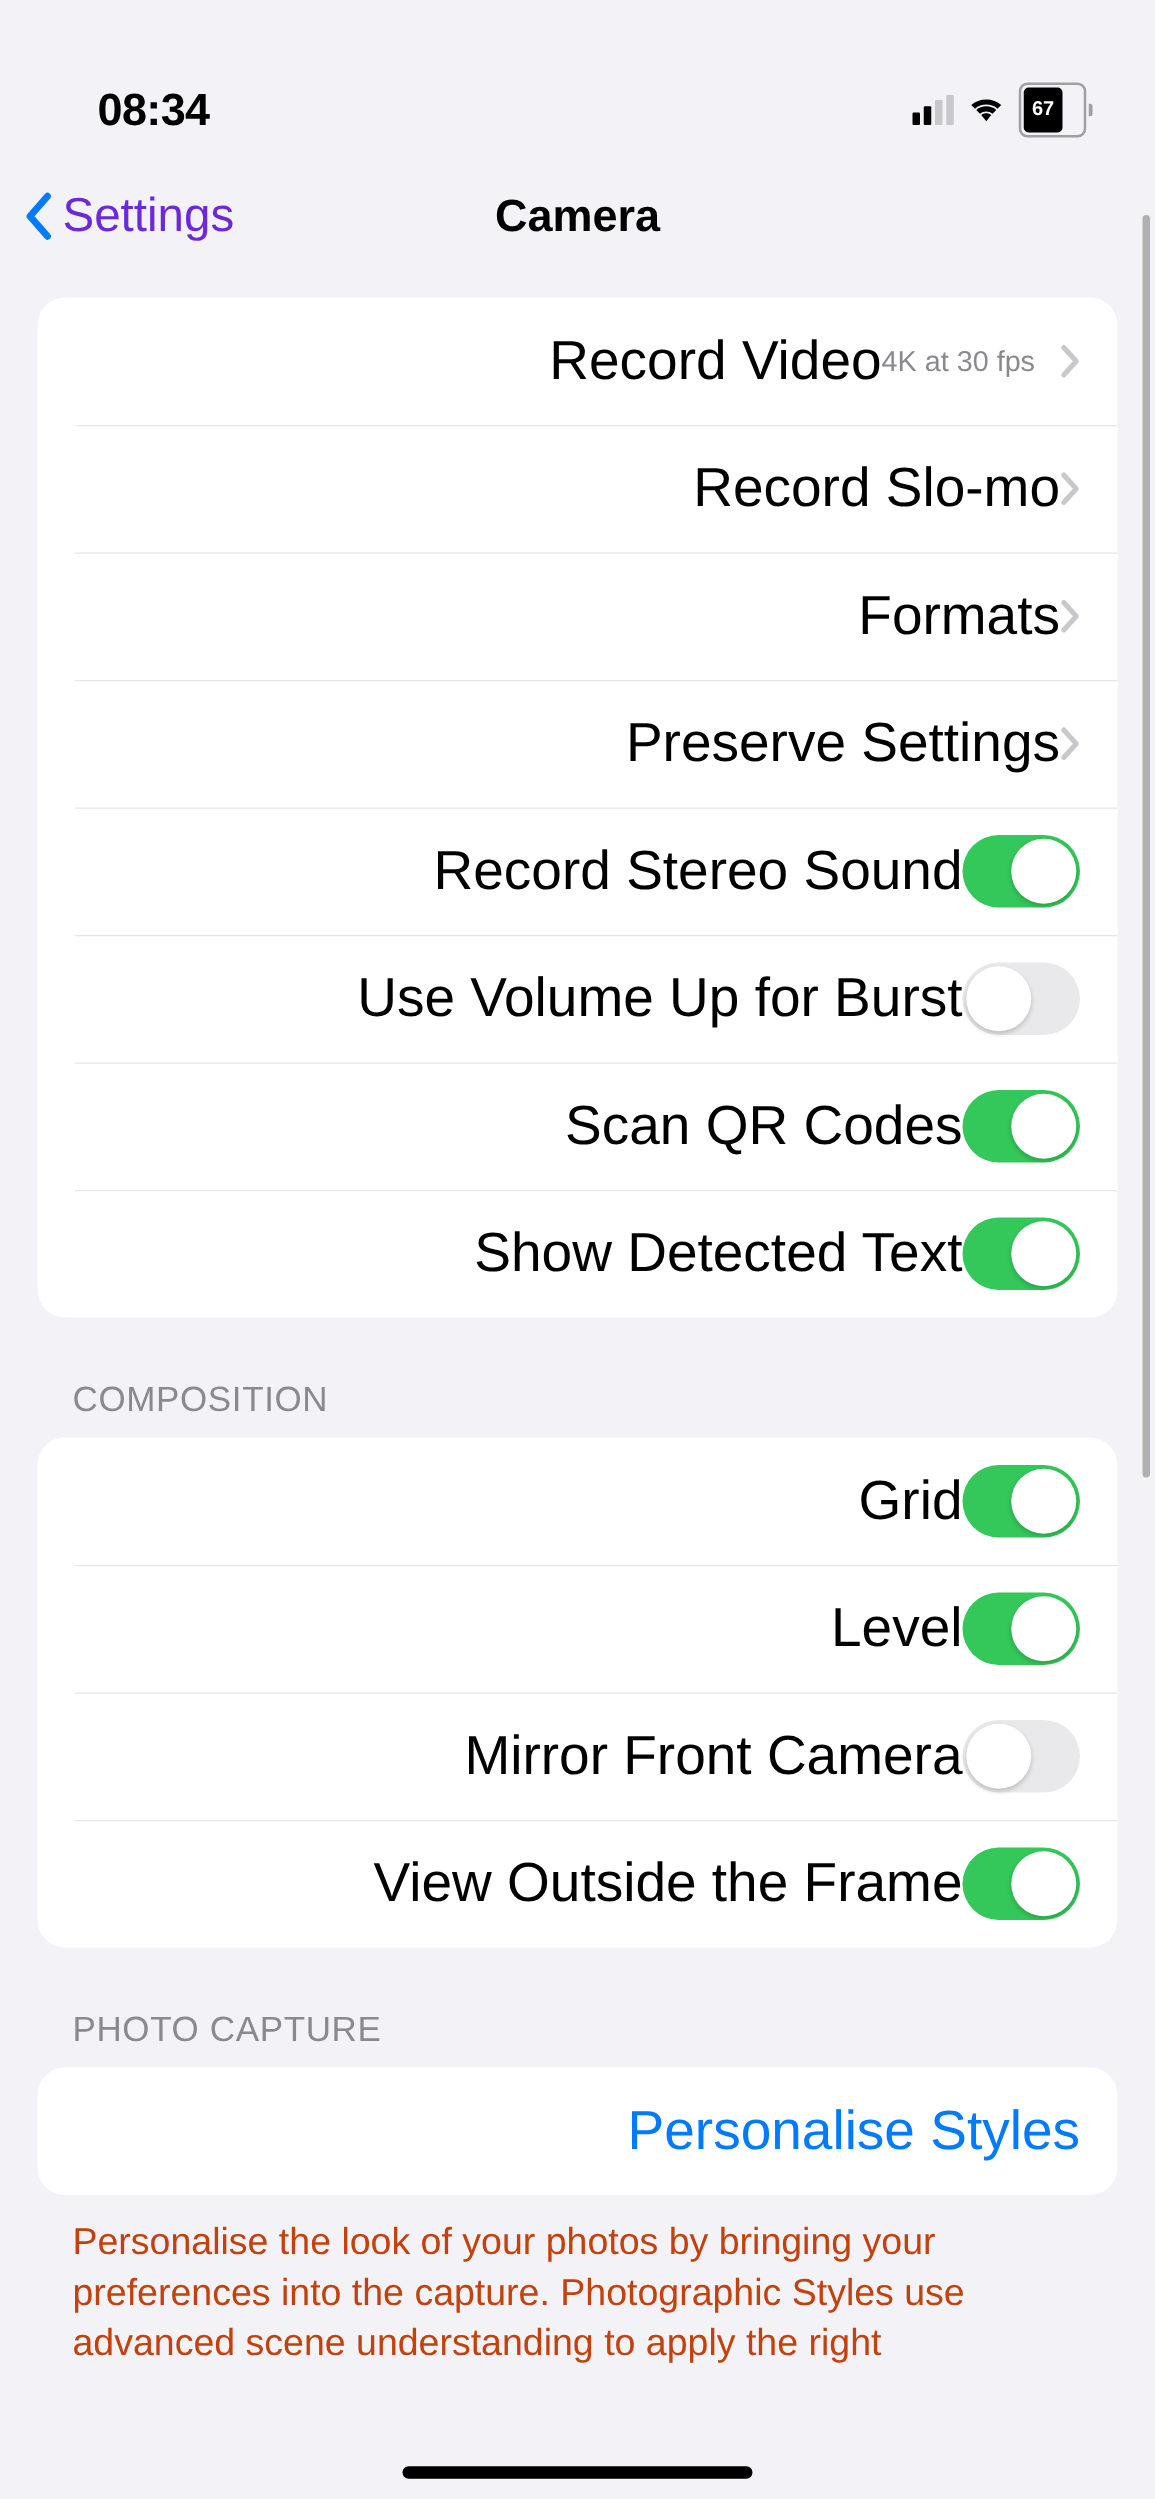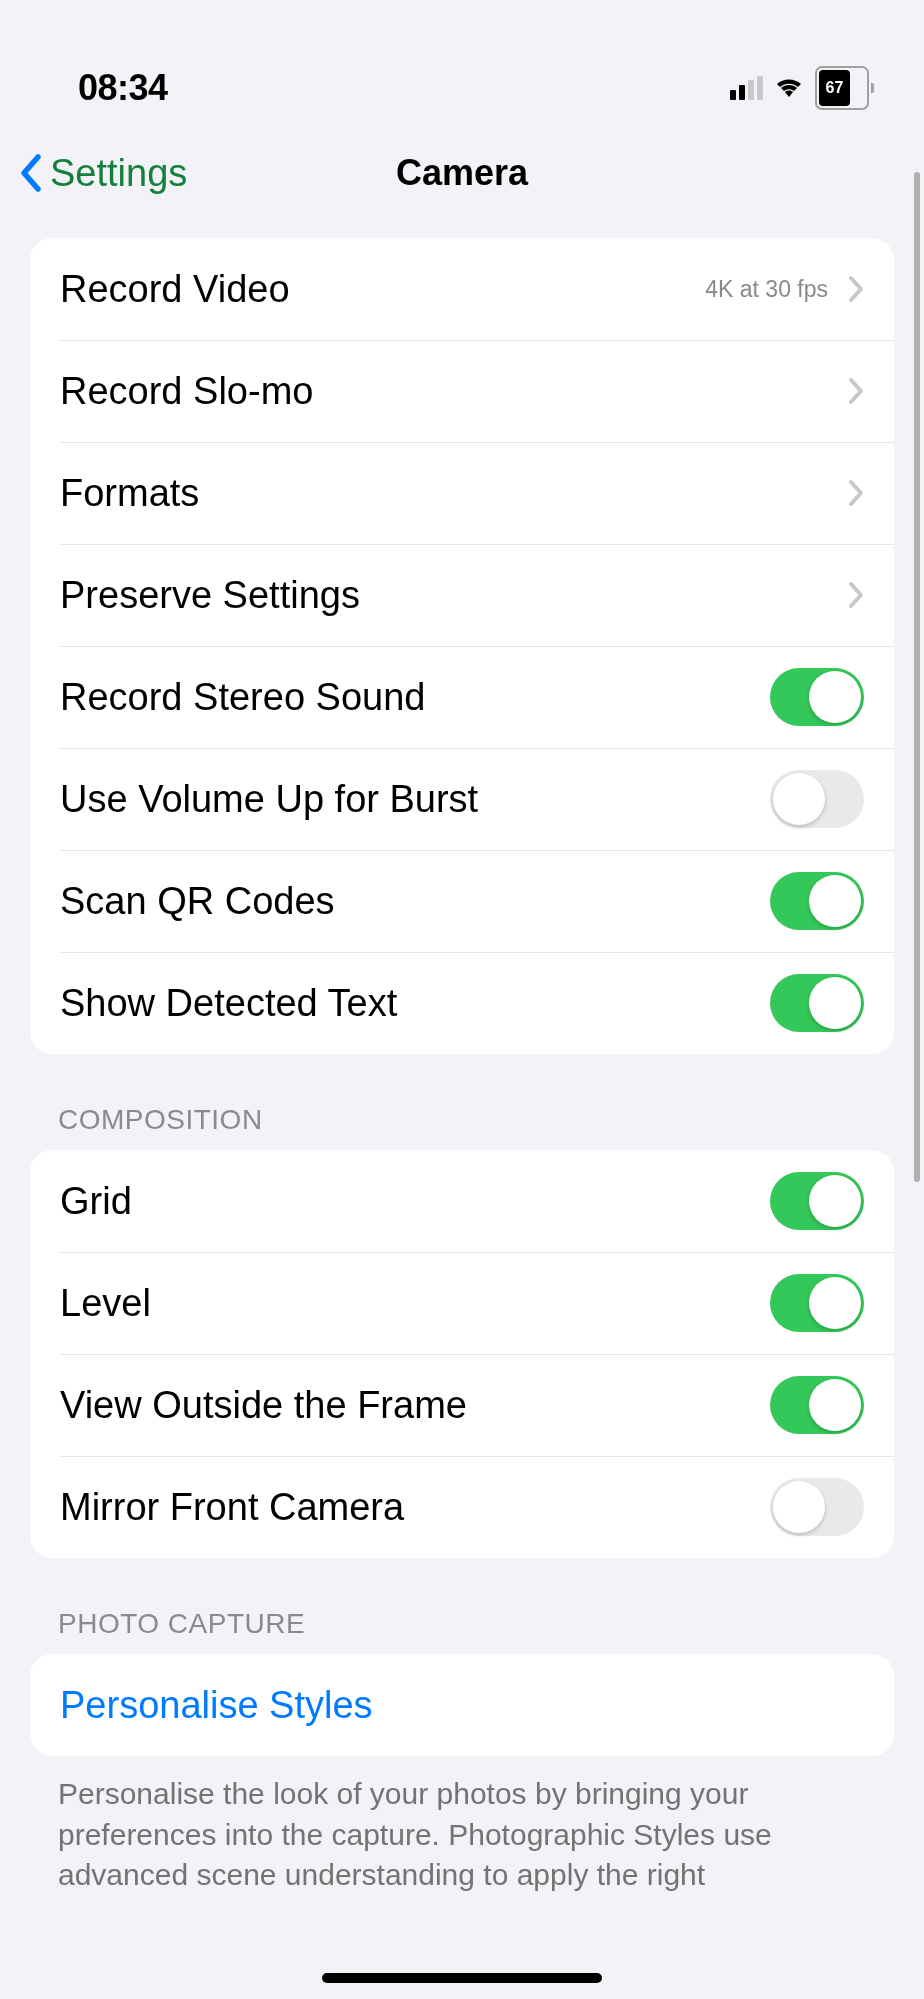--- a/index.html
+++ b/index.html
@@ -84,21 +84,21 @@
     position: relative;
     display: flex;
     align-items: center;
   }
   .back-button {
     position: absolute;
     left: 18px;
     display: flex;
     align-items: center;
     gap: 6px;
-    color: #15803d;
+    color: #6d28d9;
     font-size: 38px;
     font-weight: 400;
   }
   .back-chevron svg { display: block; }
   .nav-title {
     position: absolute;
     left: 50%;
     transform: translateX(-50%);
     font-size: 36px;
     font-weight: 600;
@@ -129,23 +129,24 @@
   .row + .row::before {
     content: "";
     position: absolute;
     top: 0;
     left: 30px;
     right: 0;
     height: 1px;
     background: #e5e5ea;
   }
   .row-label {
-    font-size: 38px;
+    font-size: 44px;
     color: #000;
     flex: 1;
+    text-align: right;
   }
   .row-label.link { color: #007aff; }
   .row-value {
     font-size: 23px;
     color: #8a8a8e;
     margin-right: 20px;
   }
   .chevron-right svg { display: block; }
   .toggle {
     width: 94px;
@@ -162,21 +163,21 @@
     width: 52px;
     height: 52px;
     border-radius: 50%;
     background: #fff;
     box-shadow: 0 2px 4px rgba(0,0,0,0.2);
   }
   .toggle.on .toggle-knob { right: 3px; }
   .toggle.off .toggle-knob { left: 3px; }
   .footer-text {
     font-size: 30px;
-    color: #737373;
+    color: #c2410c;
     padding: 18px 28px 0 28px;
     line-height: 1.35;
   }
   .scroll-indicator {
     position: absolute;
     right: 4px;
     top: 172px;
     width: 6px;
     height: 1010px;
     background: #b0b0b0;
@@ -303,31 +304,31 @@
           <div class="toggle-knob"></div>
         </div>
     </div>
     <div class="row">
       <span class="row-label">Level</span>
       <div class="toggle on">
           <div class="toggle-knob"></div>
         </div>
     </div>
     <div class="row">
-      <span class="row-label">View Outside the Frame</span>
-      <div class="toggle on">
-          <div class="toggle-knob"></div>
-        </div>
-    </div>
-    <div class="row">
       <span class="row-label">Mirror Front Camera</span>
       <div class="toggle off">
           <div class="toggle-knob"></div>
         </div>
     </div>
+    <div class="row">
+      <span class="row-label">View Outside the Frame</span>
+      <div class="toggle on">
+          <div class="toggle-knob"></div>
+        </div>
+    </div>
   </div>
 
   <div class="section-header">PHOTO CAPTURE</div>
   <div class="group">
     <div class="row">
       <span class="row-label link">Personalise Styles</span>
     </div>
   </div>
   <div class="footer-text">Personalise the look of your photos by bringing your preferences into the capture. Photographic Styles use advanced scene understanding to apply the right</div>
 

